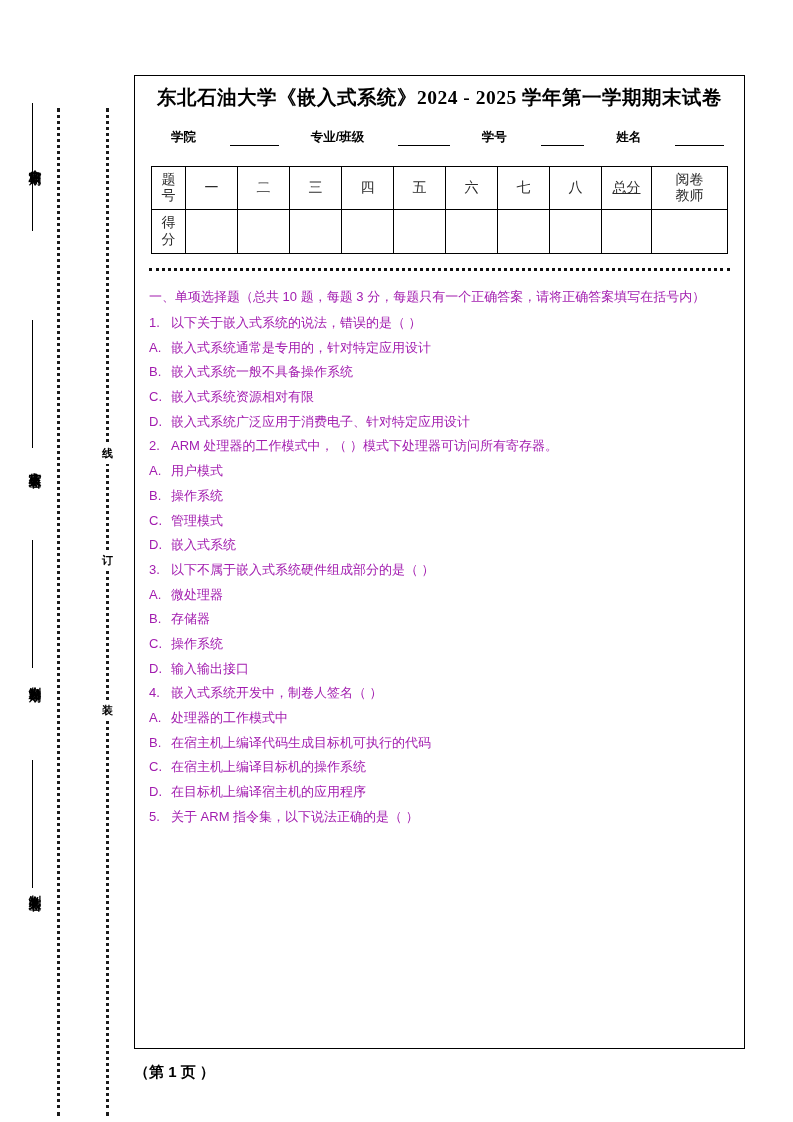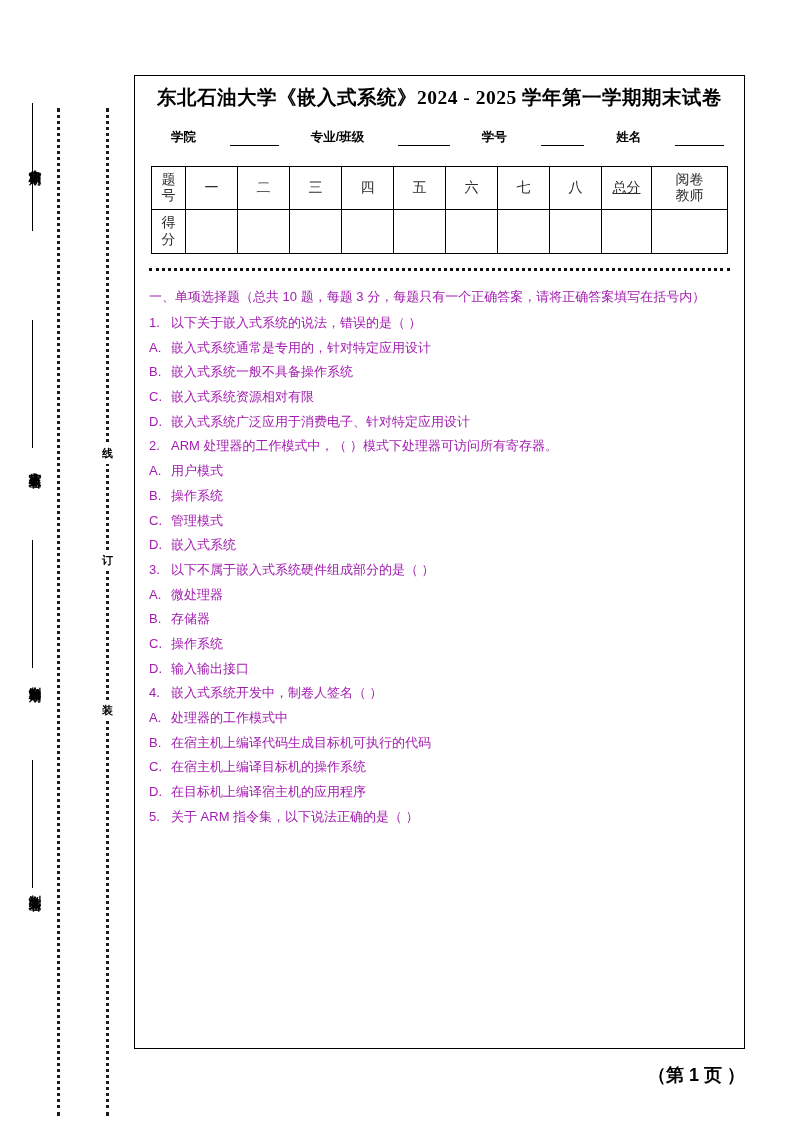--- a/index.html
+++ b/index.html
@@ -169,23 +169,23 @@
   }
   .q-text { flex: 1 1 auto; }
   .opt-line { margin-left: 0; }
 
   
   .footer {
     position: absolute;
     left: 134px;
     top: 1063px;
     width: 611px;
-    text-align: right;
-    font-family: "Liberation Sans", "DejaVu Sans", sans-serif;
-    font-size: 18px;
+    text-align: left;
+    font-family: "Liberation Sans", "DejaVu Sans", sans-serif;
+    font-size: 15px;
     font-weight: 700;
     color: #000;
   }
 </style>
 </head>
 <body>
 
 <div class="page">
 
   <div class="margin-area">

